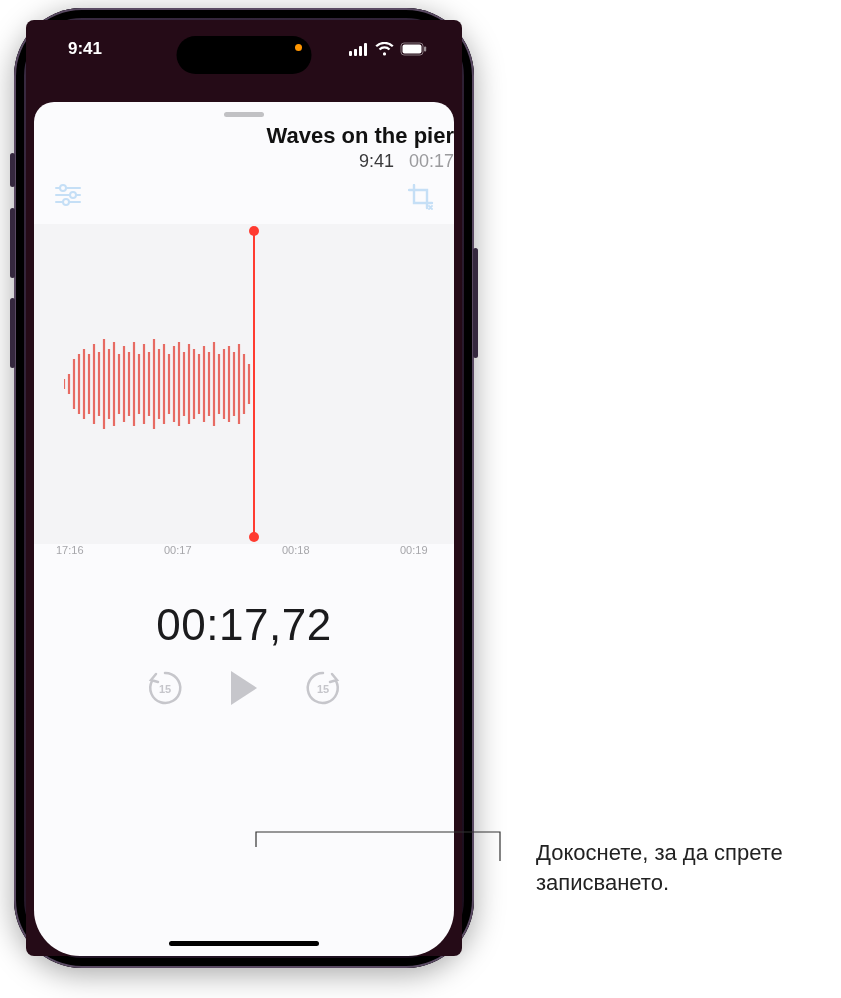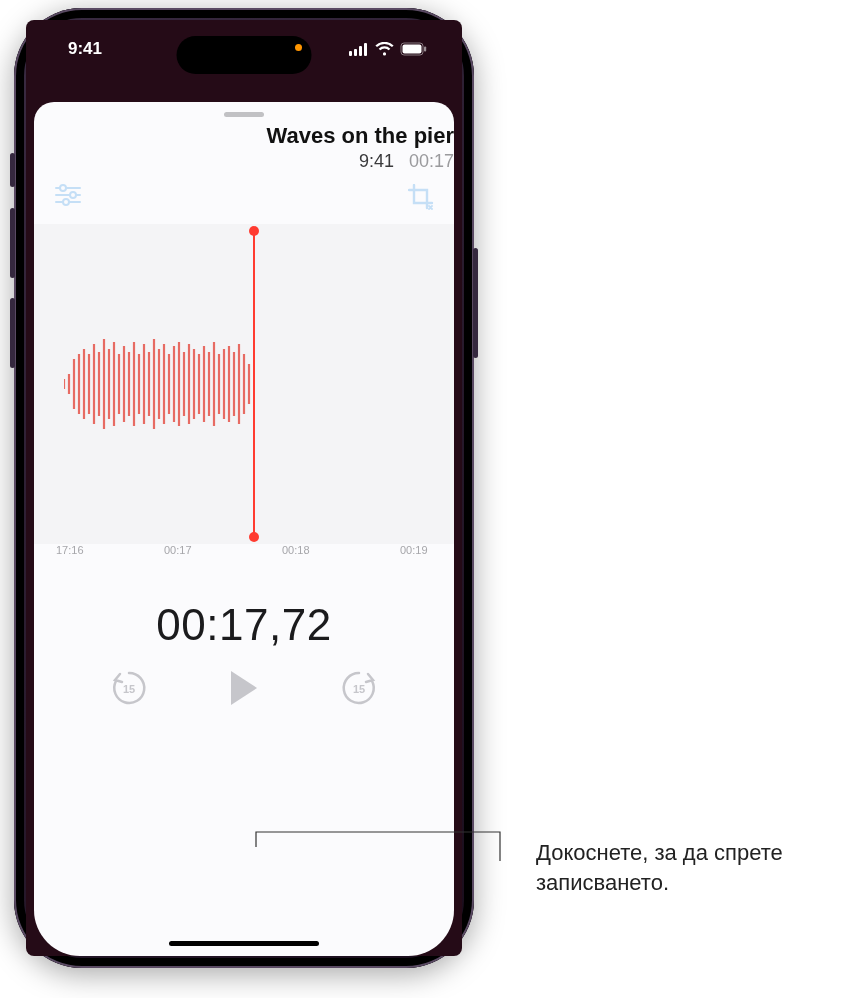--- a/index.html
+++ b/index.html
@@ -132,21 +132,21 @@
     font-weight: 400;
     color: #1b1b1d;
     margin: 32px 0 18px;
     font-variant-numeric: tabular-nums;
     letter-spacing: 0.5px;
   }
   .play-row {
     display: flex;
     justify-content: center;
     align-items: center;
-    gap: 78px;
+    gap: 42px;
     color: #c6c6cb;
   }
   .bottom-row {
     display: flex;
     align-items: center;
     justify-content: center;
     gap: 20px;
     margin-top: 42px;
     position: relative;
     padding: 0 24px;

